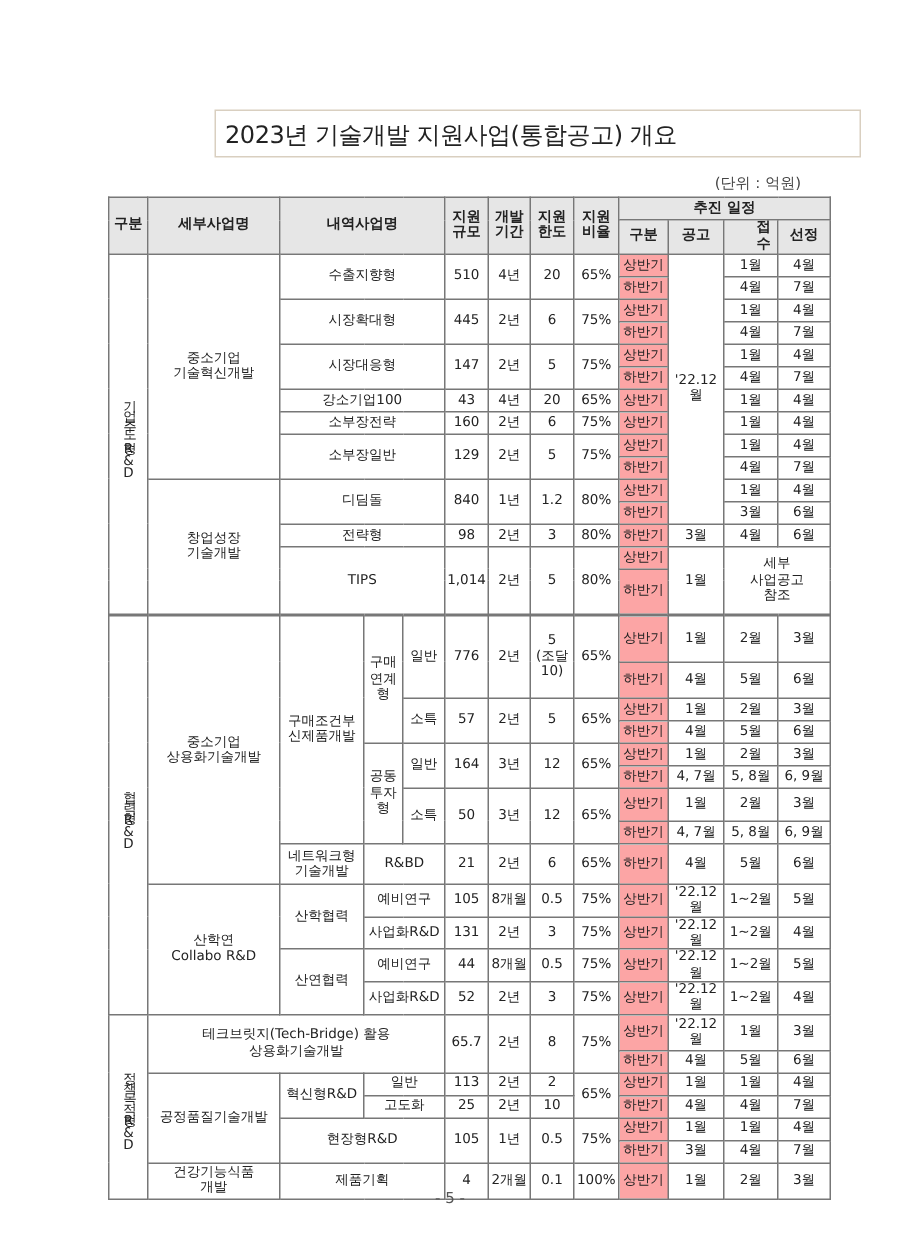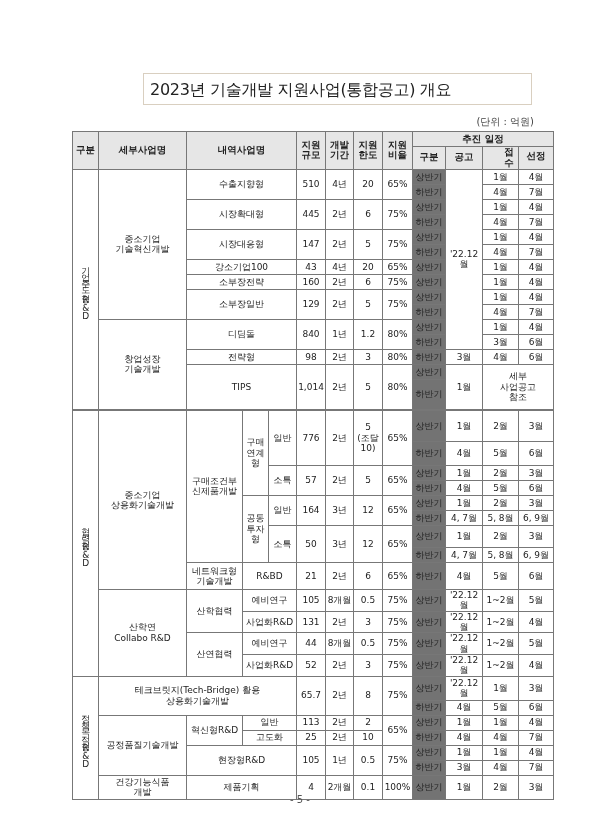--- a/index.html
+++ b/index.html
@@ -1,24 +1,24 @@
 <!DOCTYPE html>
 <html><head>
 <meta charset="utf-8">
 <style>
   html, body { margin:0; padding:0; background:#fff; }
   body { width:600px; height:834px; position:relative; font-family:"DejaVu Sans", sans-serif; color:#222; overflow:hidden; }
   .titlebar { position:absolute; left:64px; top:73px; width:470px; height:34px; }
   .badge { position:absolute; left:0; top:0; width:70px; height:34px; background:#e8696a; color:#fff; font-size:15px; line-height:34px; text-align:center; }
-  .title { position:absolute; left:79px; top:0; width:389px; height:32px; border:1px solid #d9cfc0; font-size:16px; line-height:32px; padding-left:6px; box-sizing:border-box; letter-spacing:-0.3px; }
+  .title { position:absolute; left:79px; top:0; width:431px; height:32px; border:1px solid #d9cfc0; font-size:16px; line-height:32px; padding-left:6px; box-sizing:border-box; letter-spacing:-0.3px; }
   .unit { position:absolute; right:66px; top:115px; font-size:10px; color:#444; }
   table.main { position:absolute; left:72px; top:131px; width:461px; border-collapse:collapse; table-layout:fixed; font-size:9px; }
   table.main td, table.main th { border:1px solid #777; text-align:center; vertical-align:middle; padding:0 1px; line-height:1.15; overflow:hidden; white-space:normal; }
   table.main th { background:#e6e6e6; font-weight:bold; font-size:9.5px; }
-  .hf { background:#737373; }
+  .hf { background:#fca5a5; }
   .vert { writing-mode:vertical-rl; text-orientation:upright; letter-spacing:-2px; font-size:9px; }
   .pageno { position:absolute; left:0; width:600px; top:794px; text-align:center; font-size:10px; color:#555; }
   tr { height:15px; }
 </style>
 </head>
 <body>
 
 <div class="titlebar">
   <div class="title">2023년 기술개발 지원사업(통합공고) 개요</div>
 </div>
@@ -52,21 +52,21 @@
     <th rowspan="2" style="white-space:pre-line">지원
 한도</th>
     <th rowspan="2" style="white-space:pre-line">지원
 비율</th>
     <th colspan="4" style="white-space: pre-line;">추진 일정</th>
   </tr>
   <tr>
     <th style="white-space: pre-line;">구분</th>
     <th style="white-space: pre-line;">공고</th>
     <th style="white-space: pre-line; padding-left: 18px;">접수</th>
-    <th style="white-space: pre-line; font-family: Liberation Mono, monospace;">선정</th>
+    <th style="white-space: pre-line;">선정</th>
   </tr>
 
   <tr>
     <td rowspan="16" class="vert">기업주도형R&amp;D</td>
     <td rowspan="10" style="white-space:pre-line">중소기업
 기술혁신개발</td>
     <td rowspan="2" colspan="3">수출지향형</td>
     <td rowspan="2">510</td>
     <td rowspan="2">4년</td>
     <td rowspan="2">20</td>

